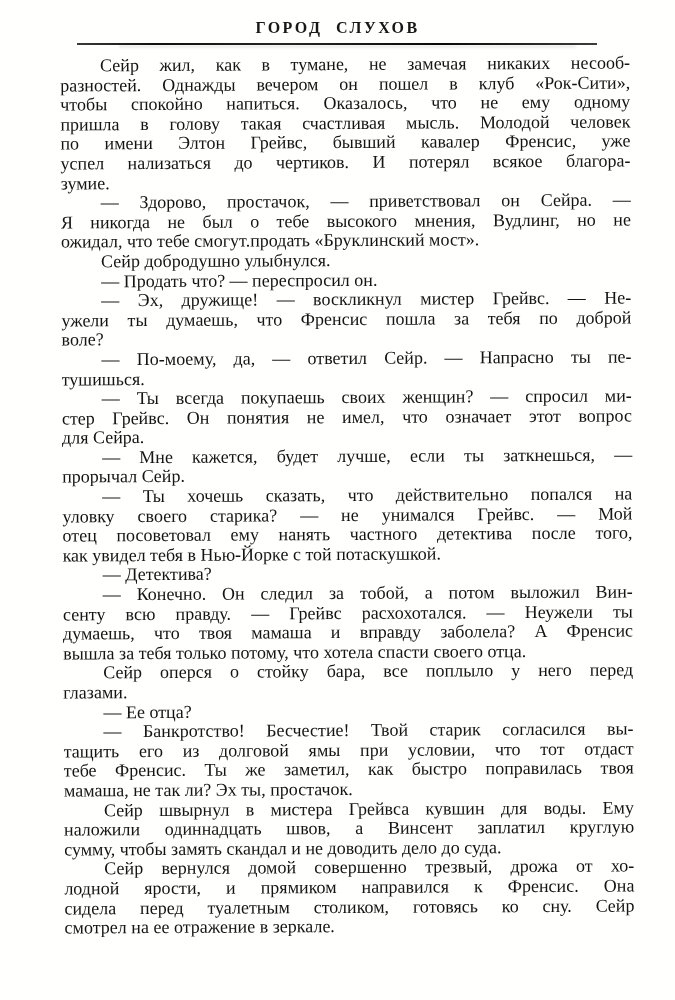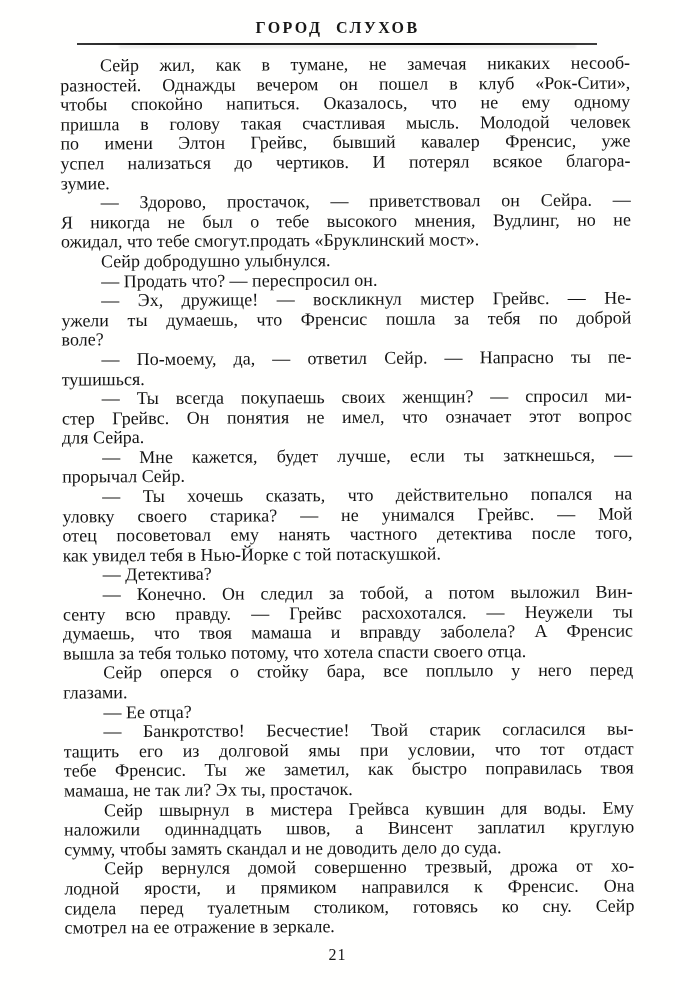--- a/index.html
+++ b/index.html
@@ -154,14 +154,13 @@
         <div class="line j">наложили одиннадцать швов, а Винсент заплатил круглую</div>
         <div class="line">сумму, чтобы замять скандал и не доводить дело до суда.</div>
       </div>
       <div class="para">
         <div class="line in j">Сейр вернулся домой совершенно трезвый, дрожа от хо-</div>
         <div class="line j">лодной ярости, и прямиком направился к Френсис. Она</div>
         <div class="line j">сидела перед туалетным столиком, готовясь ко сну. Сейр</div>
         <div class="line">смотрел на ее отражение в зеркале.</div>
       </div>
     </div>
-  <div class="page-number">21</div>
 </div>
 
 </body></html>

